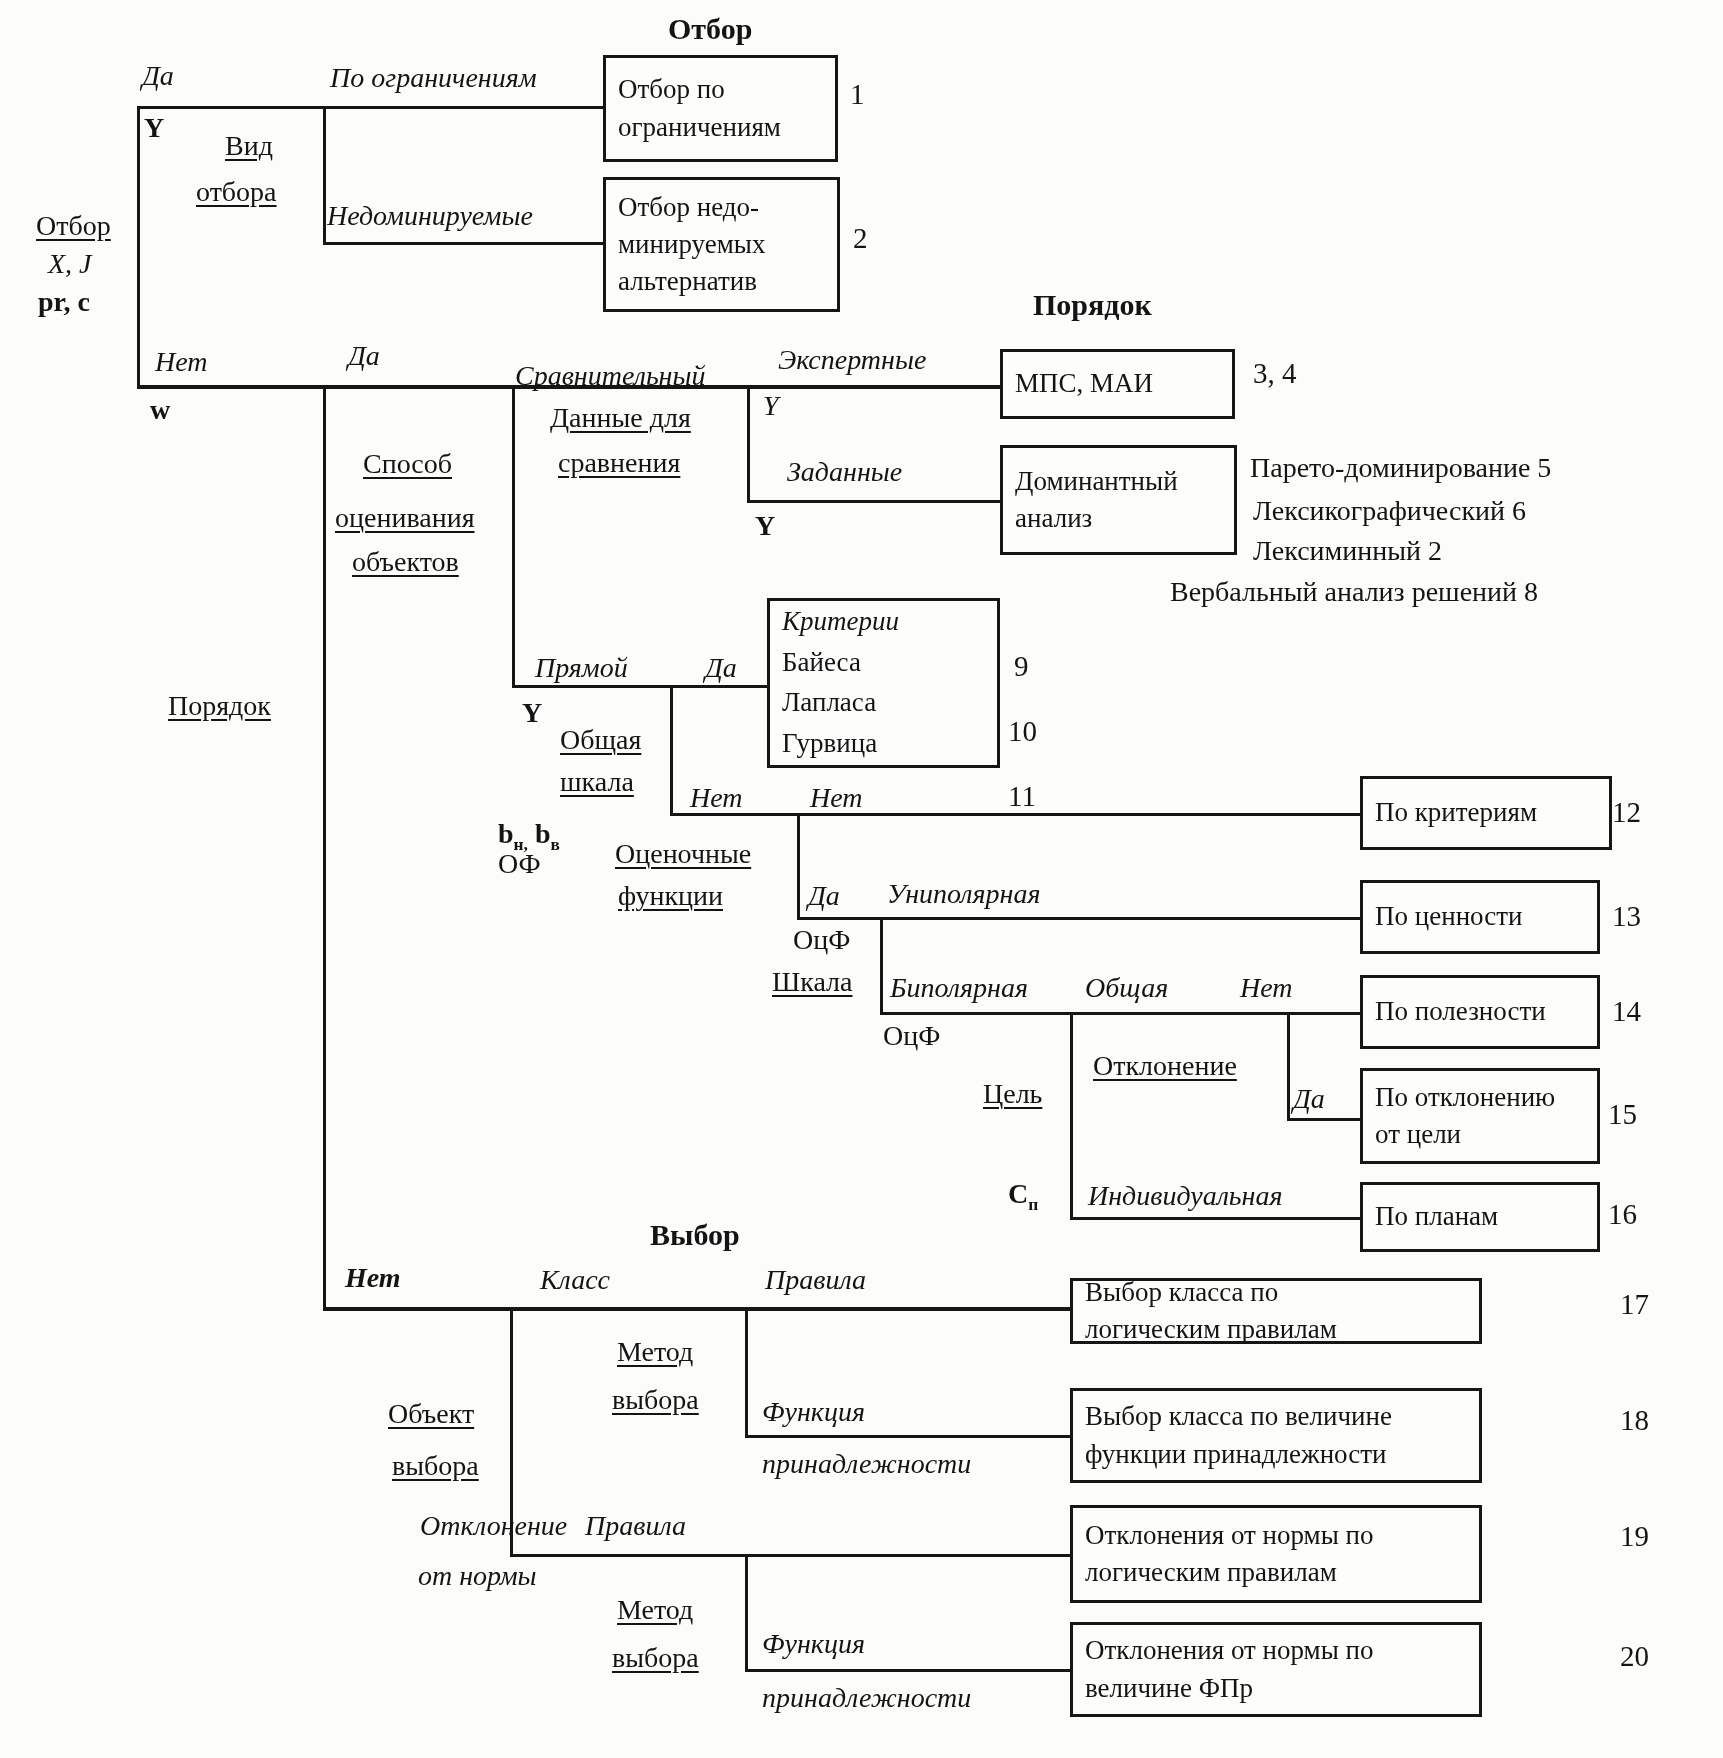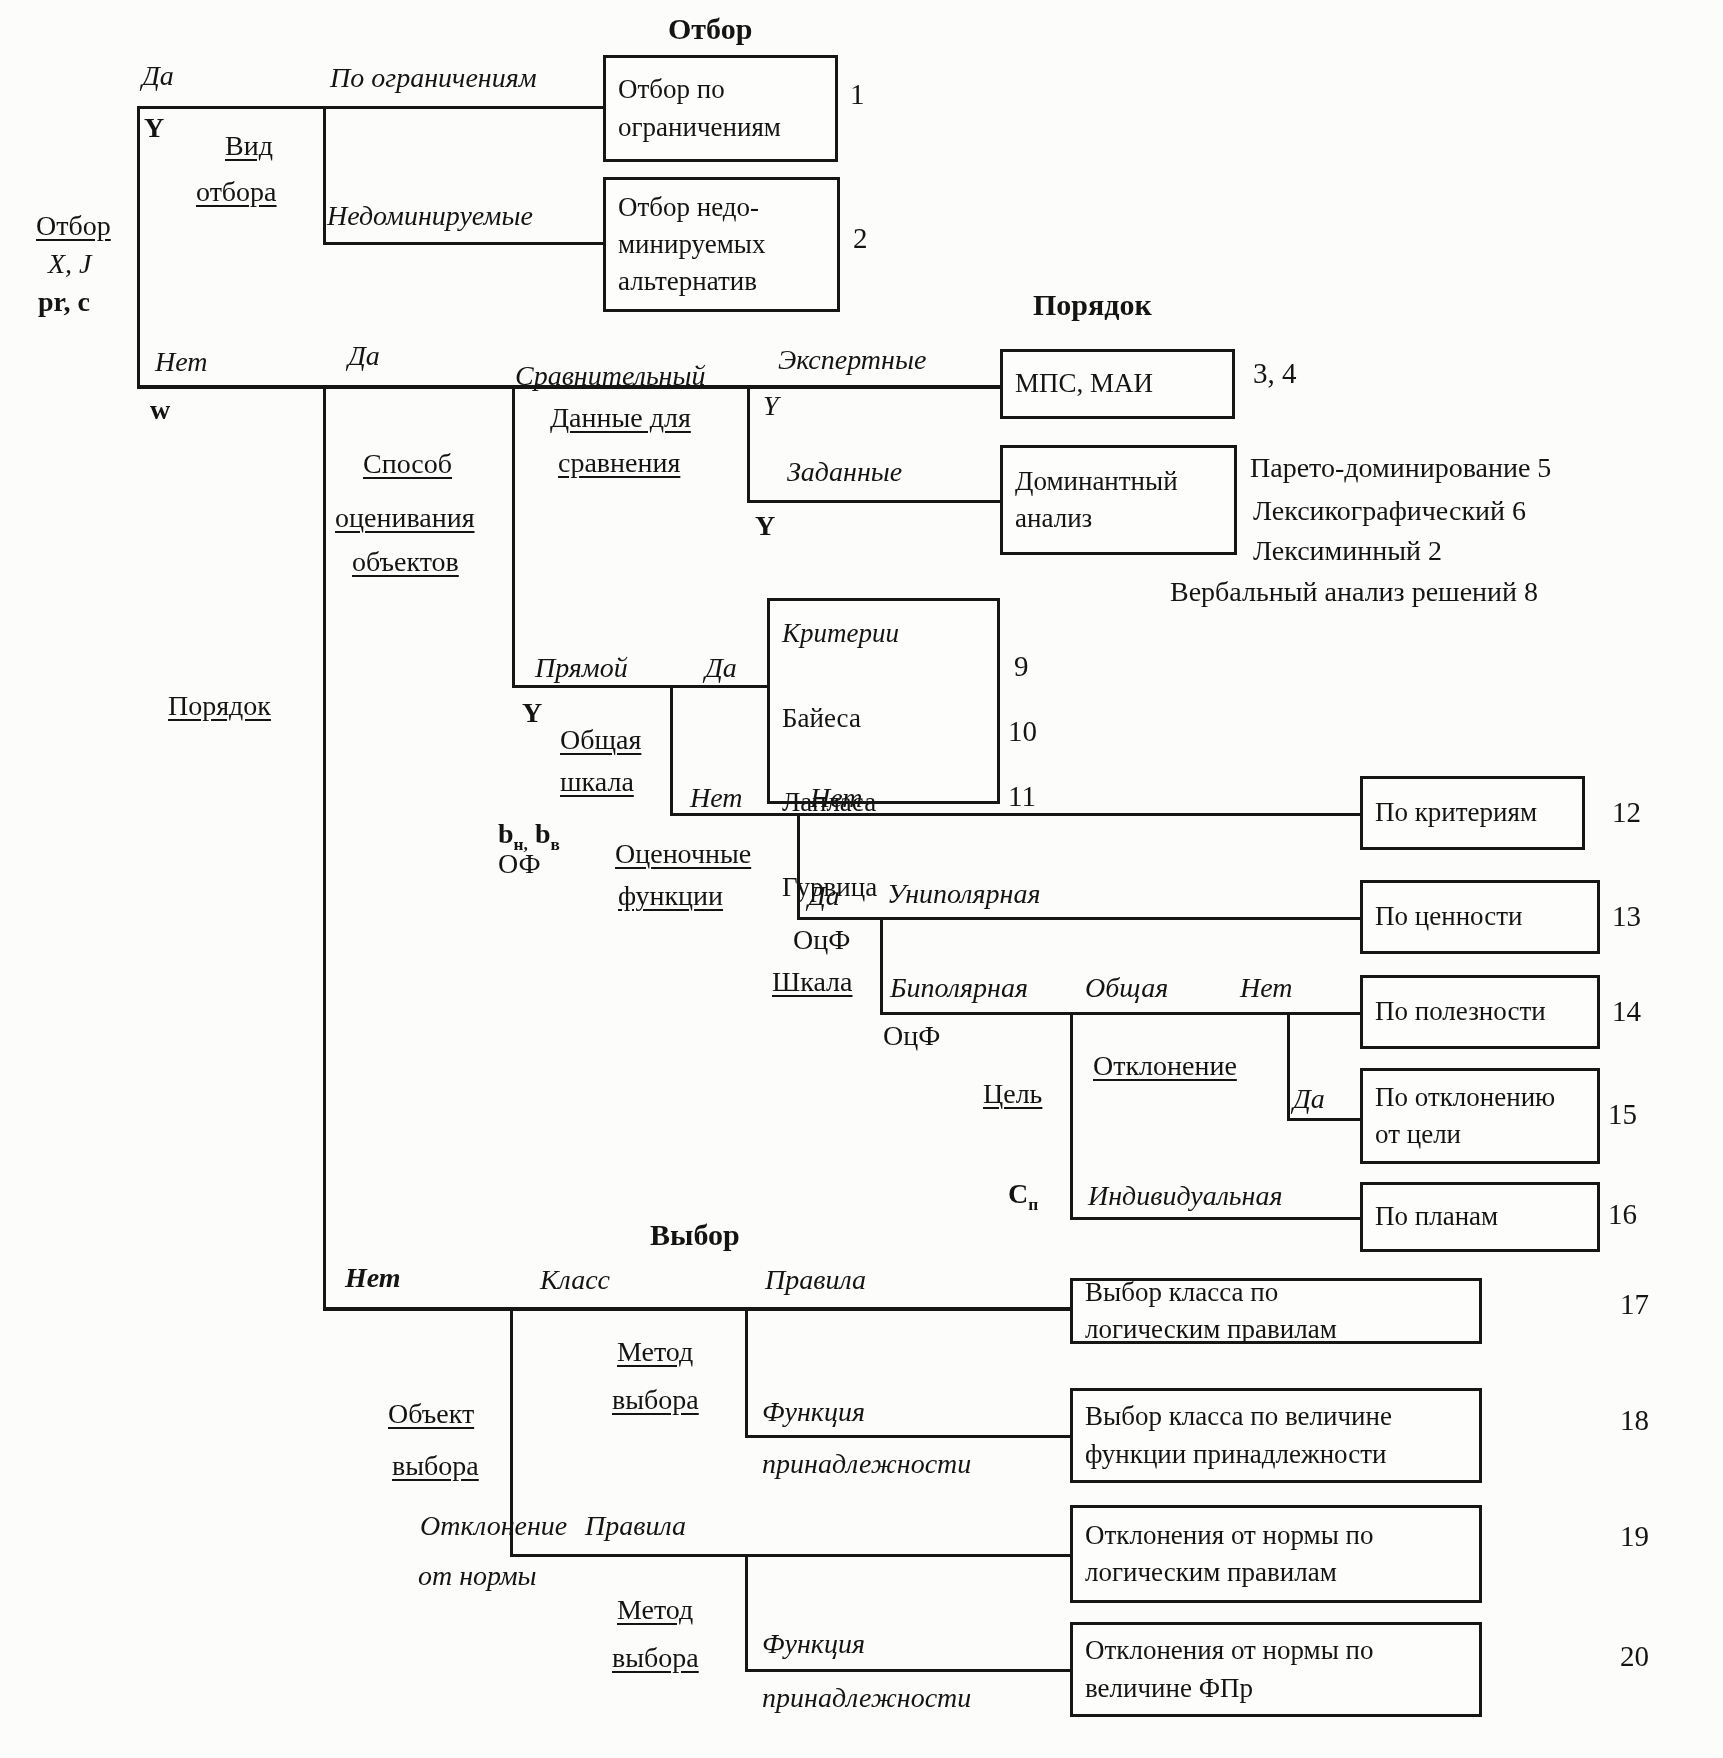--- a/index.html
+++ b/index.html
@@ -109,21 +109,21 @@
   <div class="lbl" style="left:1253px;top:495px;">Лексикографический 6</div>
   <div class="lbl" style="left:1253px;top:535px;">Лексиминный 2</div>
   <div class="lbl" style="left:1170px;top:576px;">Вербальный анализ решений 8</div>
 
   <div class="lbl i" style="left:535px;top:652px;">Прямой</div>
   <div class="lbl i" style="left:705px;top:652px;">Да</div>
   <div class="lbl b" style="left:522px;top:697px;">Y</div>
   <div class="lbl u" style="left:560px;top:724px;">Общая</div>
   <div class="lbl u" style="left:560px;top:766px;">шкала</div>
 
-  <div class="box" style="left:767px;top:598px;width:233px;height:206px;justify-content:flex-start;padding-top:12px;line-height:1.5;gap:44px;">
+  <div class="box" style="left:767px;top:598px;width:233px;height:170px;justify-content:flex-start;padding-top:0;line-height:1.5;">
     <div class="i">Критерии</div>
     <div>Байеса</div>
     <div>Лапласа</div>
     <div>Гурвица</div>
   </div>
   <div class="num" style="left:1014px;top:650px;">9</div>
   <div class="num" style="left:1008px;top:715px;">10</div>
   <div class="num" style="left:1008px;top:738px;margin-top:42px;">11</div>
 
   <div class="lbl i" style="left:690px;top:782px;">Нет</div>
@@ -131,21 +131,21 @@
 
   <div class="lbl b" style="left:498px;top:818px;">
     <span>b</span><sub>н,</sub> <span>b</span><sub>в</sub>
   </div>
   <div class="lbl" style="left:498px;top:848px;">ОФ</div>
   <div class="lbl u" style="left:615px;top:838px;">Оценочные</div>
   <div class="lbl u" style="left:618px;top:880px;">функции</div>
   <div class="lbl i" style="left:808px;top:880px;">Да</div>
   <div class="lbl i" style="left:887px;top:878px;">Униполярная</div>
 
-  <div class="box" style="left:1360px;top:776px;width:225px;height:74px;">
+  <div class="box" style="left:1360px;top:776px;width:252px;height:74px;">
     <div>По критериям</div>
   </div>
   <div class="num" style="left:1612px;top:796px;">12</div>
 
   <div class="lbl" style="left:793px;top:924px;">ОцФ</div>
   <div class="lbl u" style="left:772px;top:966px;">Шкала</div>
   <div class="lbl i" style="left:890px;top:972px;">Биполярная</div>
   <div class="lbl i" style="left:1085px;top:972px;">Общая</div>
   <div class="lbl i" style="left:1240px;top:972px;">Нет</div>
 

